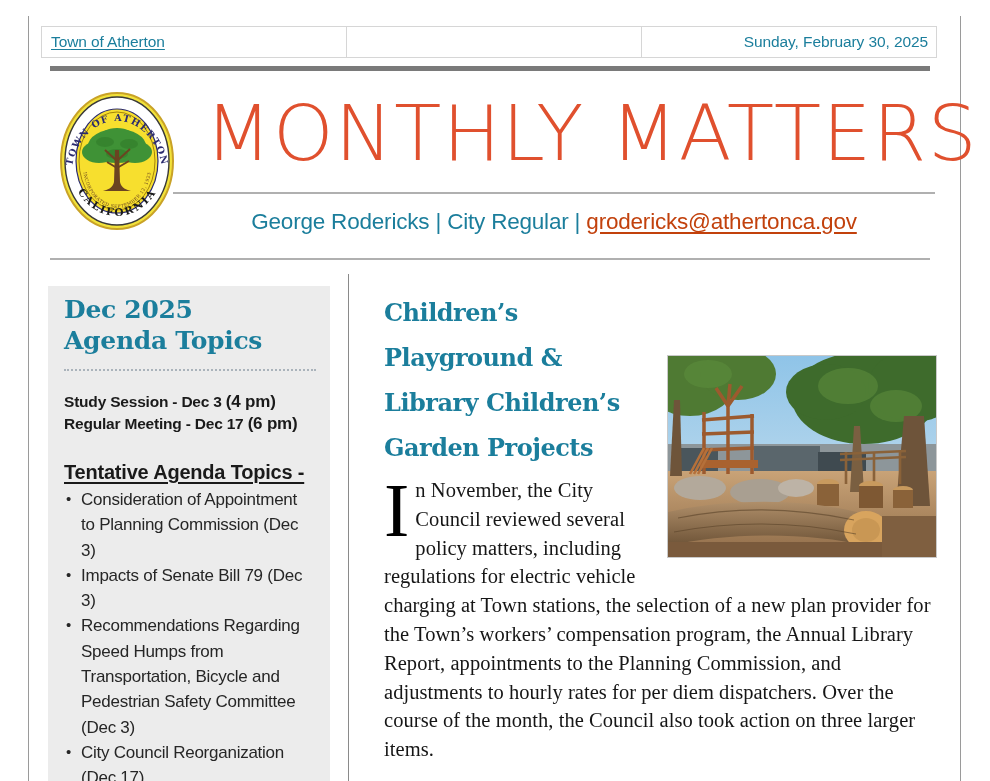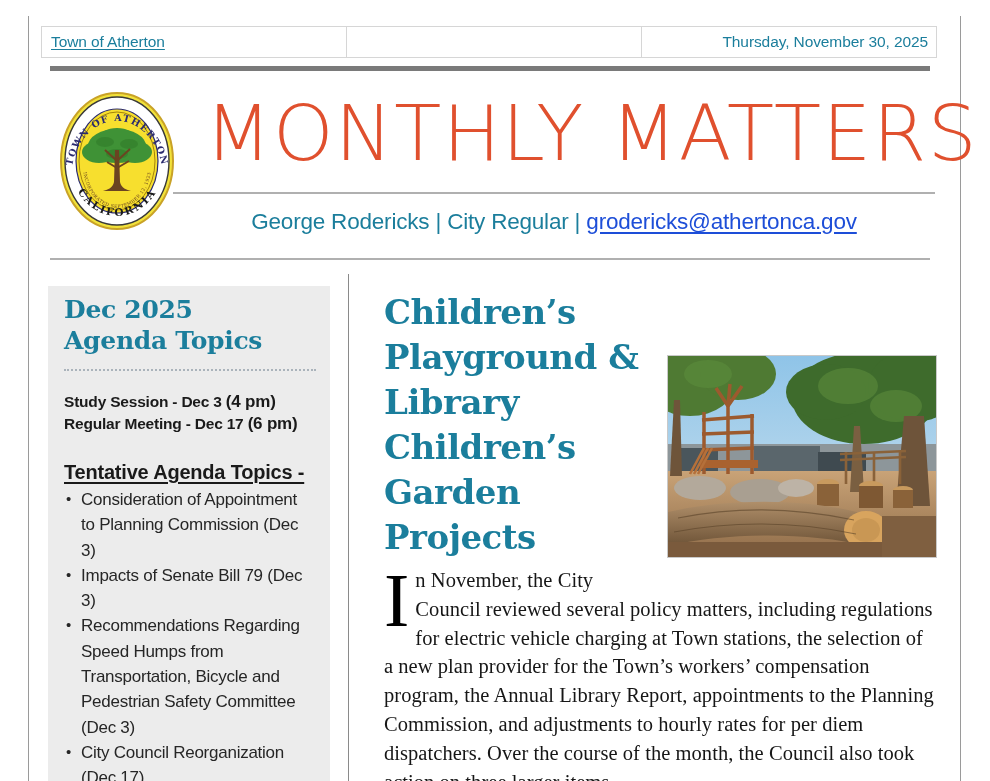--- a/index.html
+++ b/index.html
@@ -136,21 +136,21 @@
     top: 120px;
     width: 762px;
     text-align: center;
     font-size: 22.5px;
     line-height: 40px;
     color: #1b7e9c;
     letter-spacing: -0.2px;
     white-space: nowrap;
   }
   .masthead-sub .mail {
-    color: #1d4ed8;
+    color: #c2410c;
     text-decoration: underline;
     text-underline-offset: 3px;
     cursor: pointer;
   }
   .masthead-sub .sep { color: #1b7e9c; }
 
   .rule-bottom {
     position: absolute;
     left: 50px;
     top: 258px;
@@ -254,21 +254,21 @@
     border: 1px solid #c9c9c9;
     box-sizing: border-box;
     overflow: hidden;
     position: relative;
     background: #6d8b4a;
   }
   .article-photo svg { display: block; }
   .article-title {
     font-family: "DejaVu Serif", serif;
     font-weight: bold;
-    font-size: 34px;
+    font-size: 24px;
     line-height: 45px;
     color: #1b7e9c;
     letter-spacing: -0.5px;
     margin: 0;
     max-width: 270px;
   }
   .article-body {
     font-family: "Liberation Serif", serif;
     font-size: 20.5px;
     line-height: 28.8px;
@@ -293,21 +293,21 @@
 <div class="page">
 
   <div class="page-rule-left"></div>
   <div class="page-rule-right"></div>
 
   <div class="doc-header">
     <div class="doc-header-cell hdr-left">
       <span class="hdr-link">Town of Atherton</span>
     </div>
     <div class="doc-header-cell hdr-mid"></div>
-    <div class="doc-header-cell hdr-right">Thursday, November 30, 2025</div>
+    <div class="doc-header-cell hdr-right">Sunday, February 30, 2025</div>
   </div>
 
   <div class="rule-thick"></div>
 
   <div class="masthead">
 
     <div class="seal">
       <svg viewBox="0 0 120 142" width="120" height="142">
         <ellipse cx="60" cy="71" rx="56" ry="68" fill="#f2e23a" stroke="#c9a227" stroke-width="2"></ellipse>
         <ellipse cx="60" cy="71" rx="52" ry="64" fill="#ffffff" stroke="#3a3a3a" stroke-width="1.4"></ellipse>

